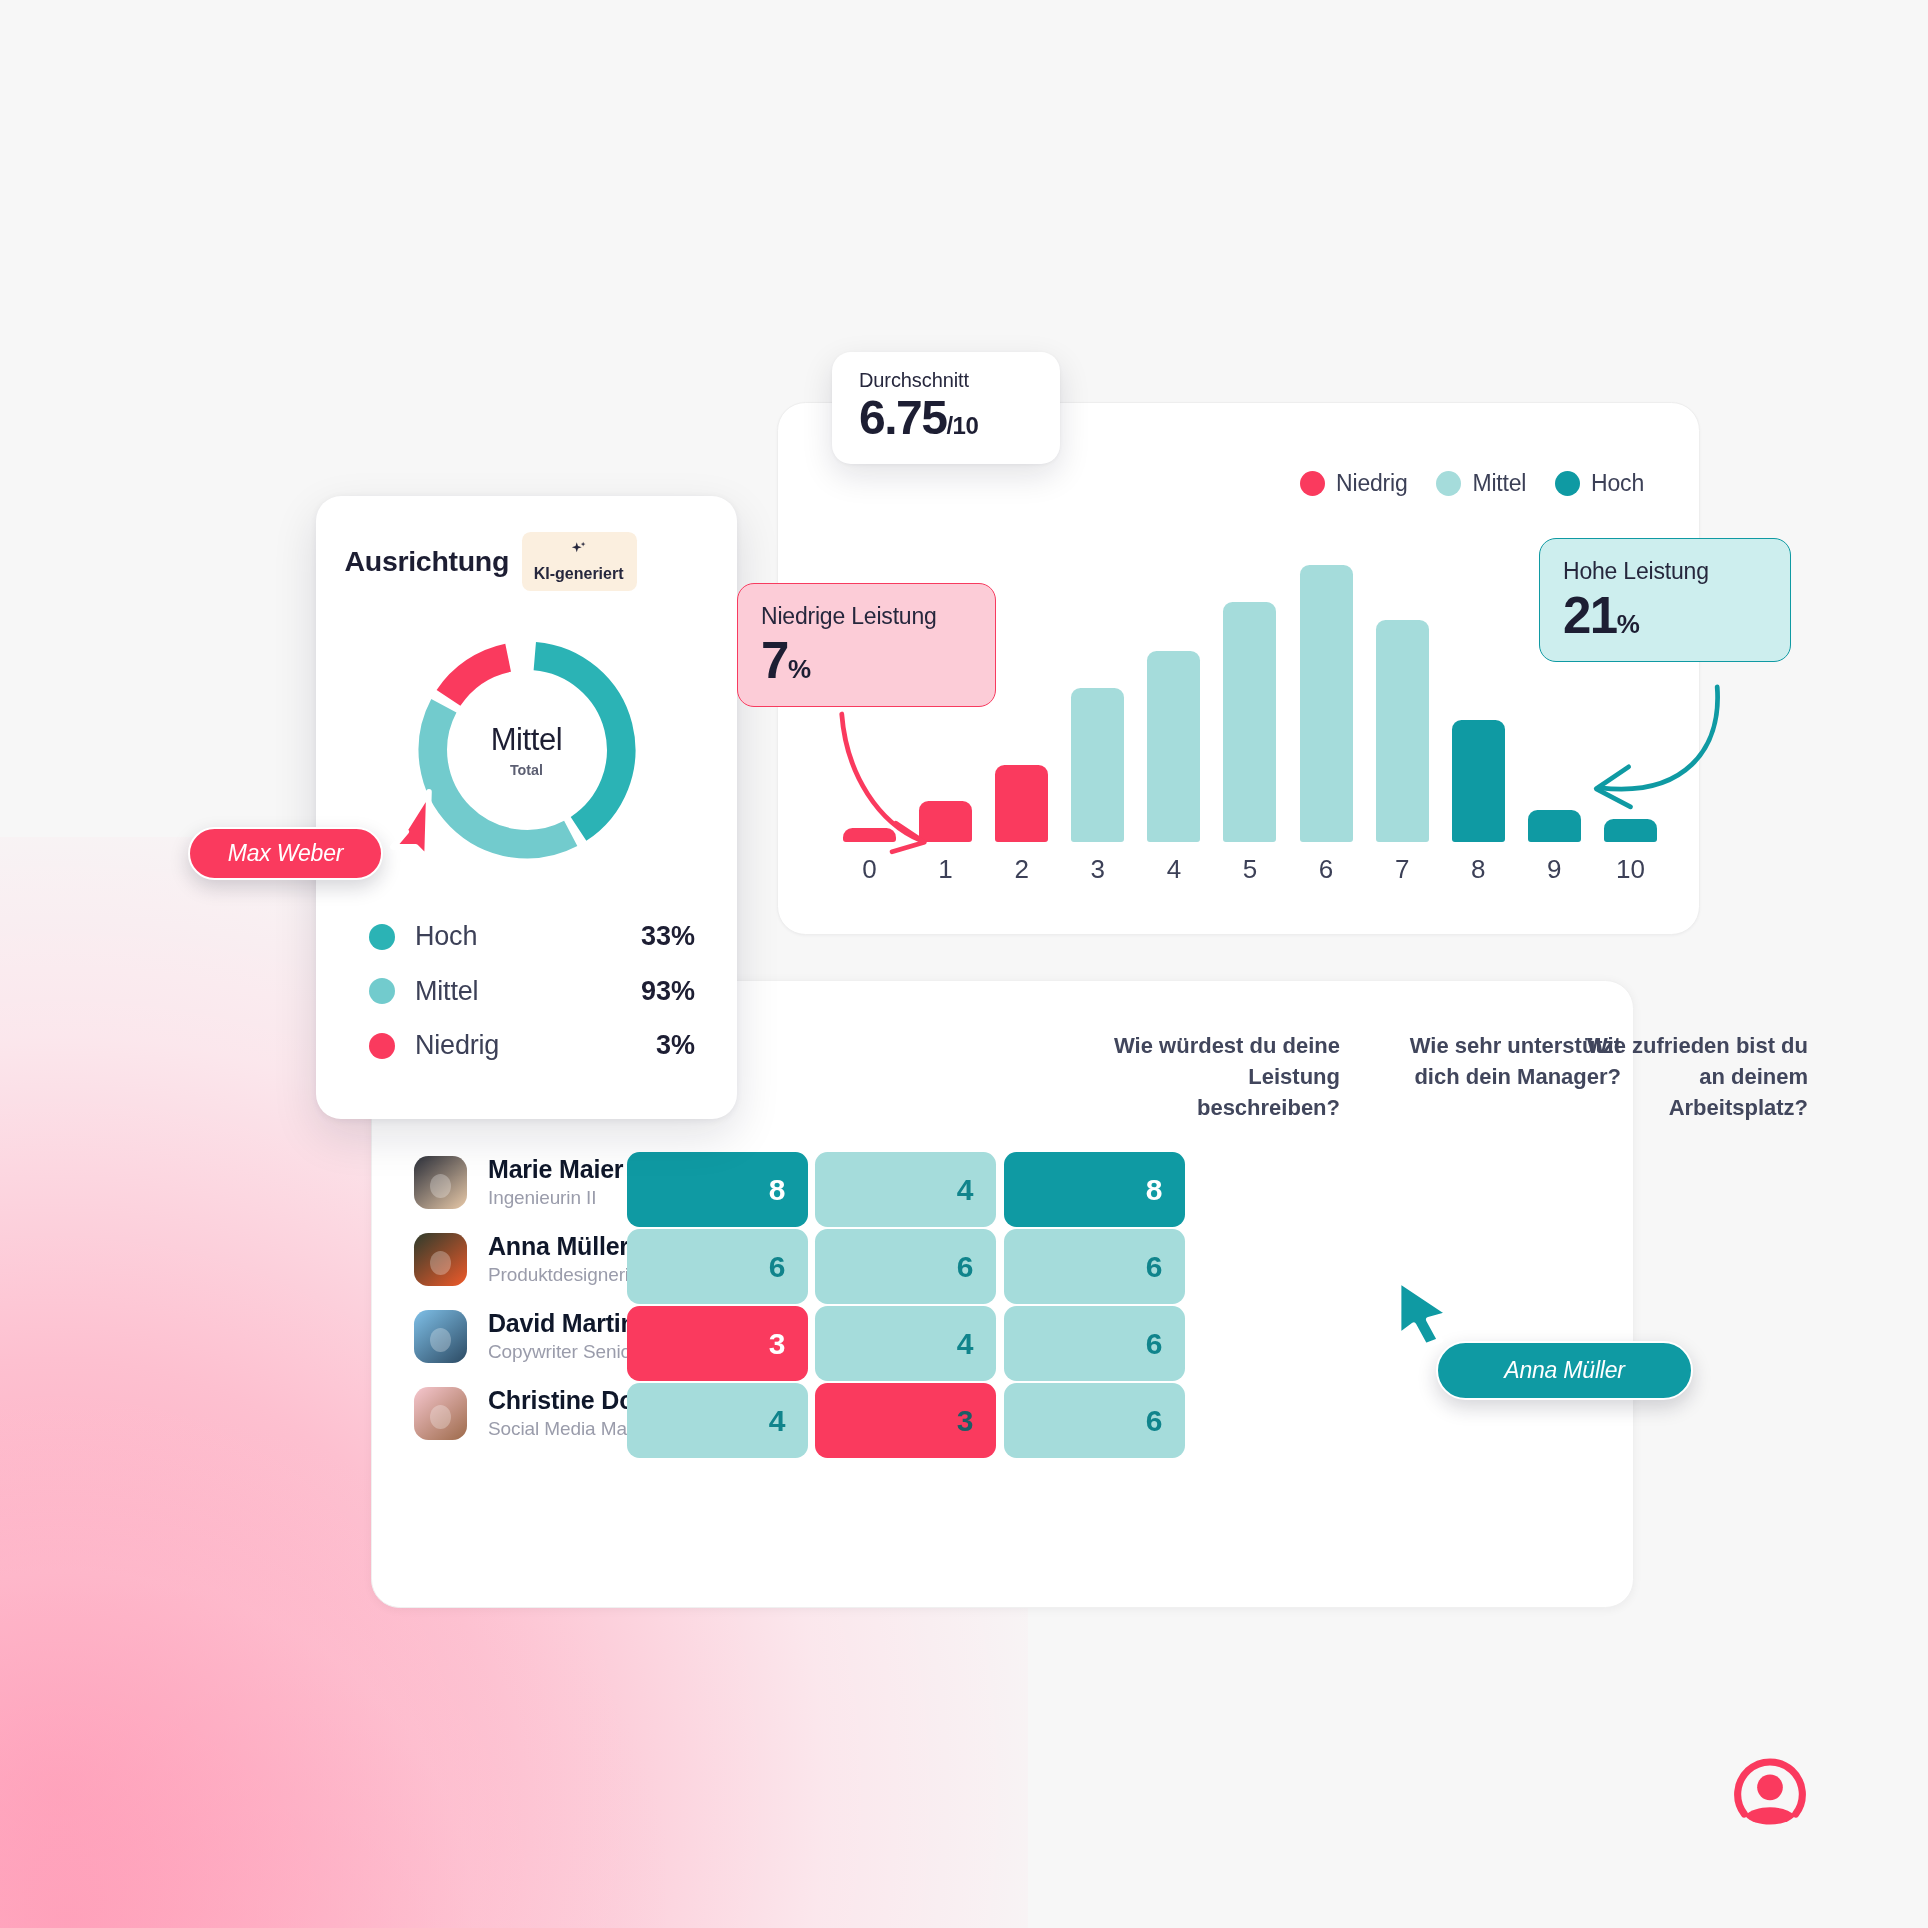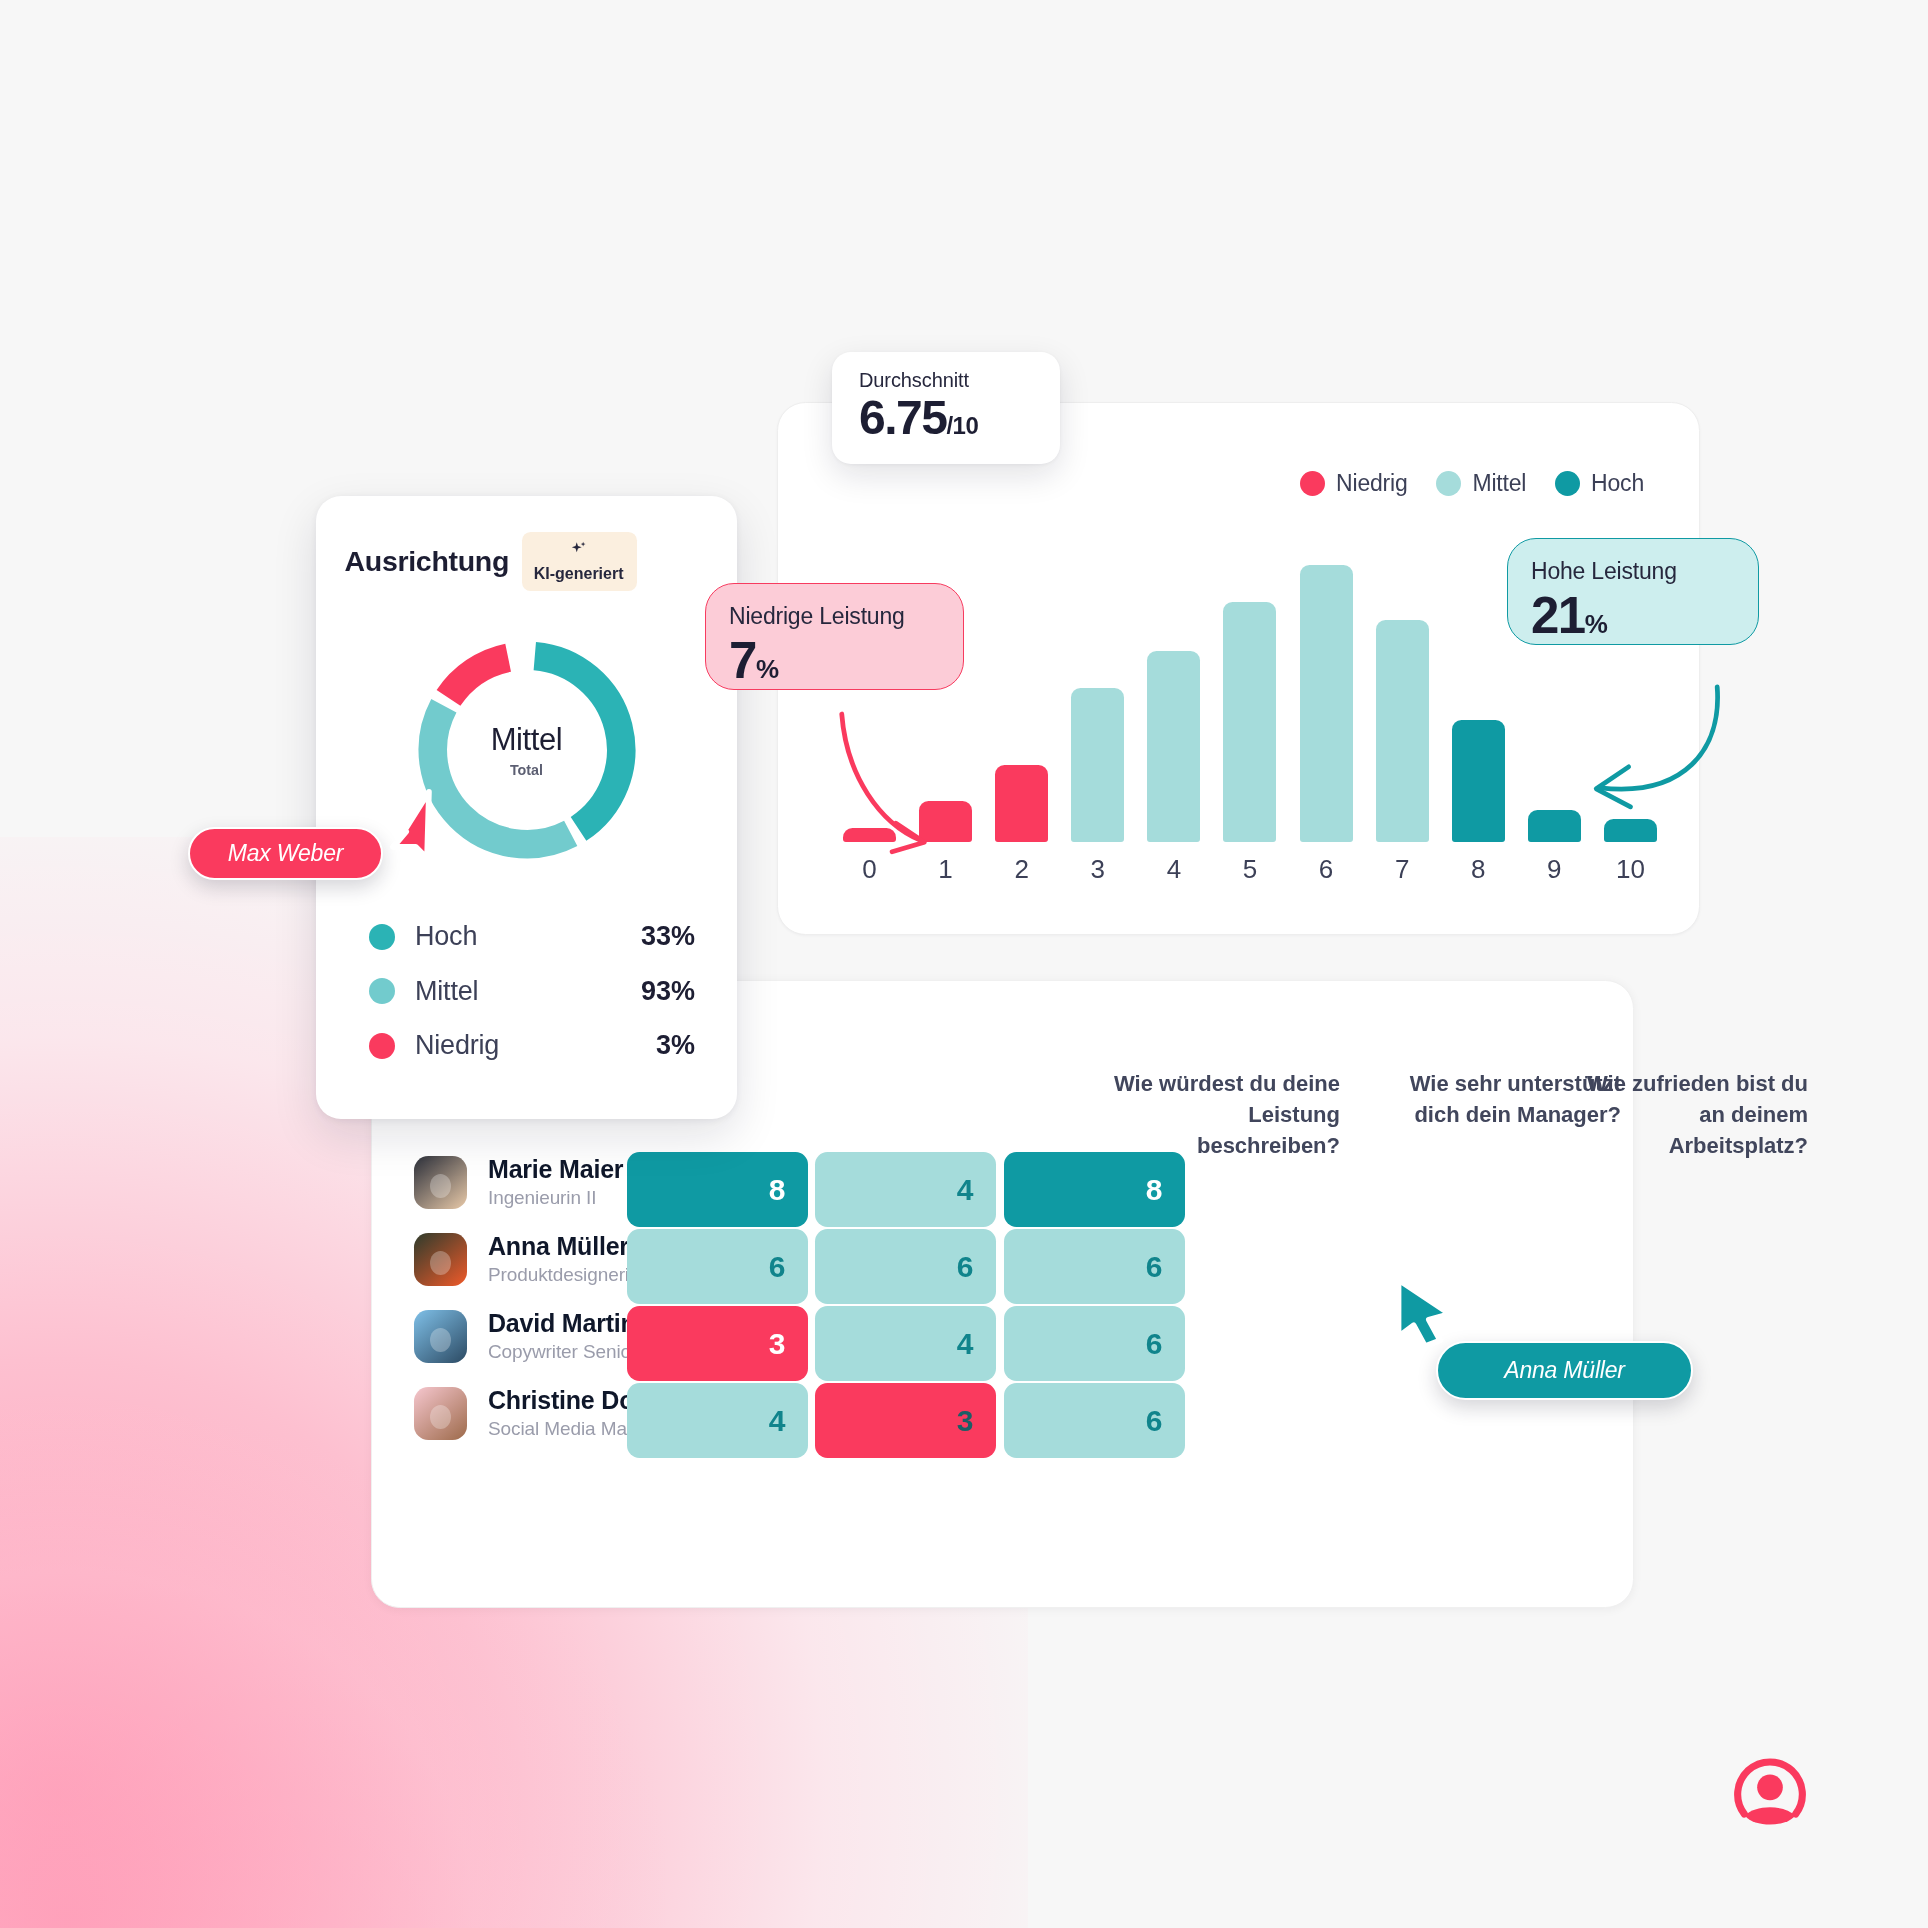--- a/index.html
+++ b/index.html
@@ -144,43 +144,44 @@
   .bar  { width: 53px; border-radius: 9.5px 9.5px 2.9px 2.9px; }
   .ticks {
     position: absolute; left: 0; right: 0; bottom: 0; height: 38px;
     display: flex; align-items: center; justify-content: space-between;
   }
   .tick { width: 53px; text-align: center; font-size: 26px; color: #3c4057; }
 
   
   .callout {
     position: absolute;
-    border-radius: 29px;
+    border-radius: 17px;
     border: 1.9px solid;
-    padding: 19px 25px 2px 23px;
+    padding: 19px 25px 19px 23px;
     z-index: 40;
+    margin-left: 32px;
   }
   .co-title { font-size: 23px; color: #26273d; letter-spacing:-0.2px; }
   .co-big   { font-size: 51px; font-weight: 700; color: #1d1e33; letter-spacing:-1.5px; line-height:1.05; margin-top:3.8px;}
   .co-pct   { font-size: 26px; font-weight: 600; color: #1d1e33; letter-spacing:-0.4px;}
 
   #co-low  { left: 705px; top: 583px; width: 259px; background: #fcccd7; border-color: #f73b5f; }
   #co-high { left: 1507px; top: 538px; width: 252px; background: #cdeeee; border-color: #0f9aa3; }
 
   .arrow-svg { position: absolute; z-index: 35; pointer-events: none; overflow: visible; }
 
   
   .th-row {
     position: absolute; left: 0; top: 49px;
     width: 100%; height: 105px;
   }
   .th {
     position: absolute;
     font-size: 22px; font-weight: 700; color: #41465c;
-    line-height: 1.42; text-align: right; margin-top: 38px;
+    line-height: 1.42; text-align: right;
   }
   #th0 { left: 732px; width: 236px; }
   #th1 { left: 1013px; width: 236px; }
   #th2 { left: 1198px; width: 238px; }
 
   .person-row {
     position: absolute;
     left: 42px; width: 314px; height: 74px;
     display: flex; align-items: center;
   }

